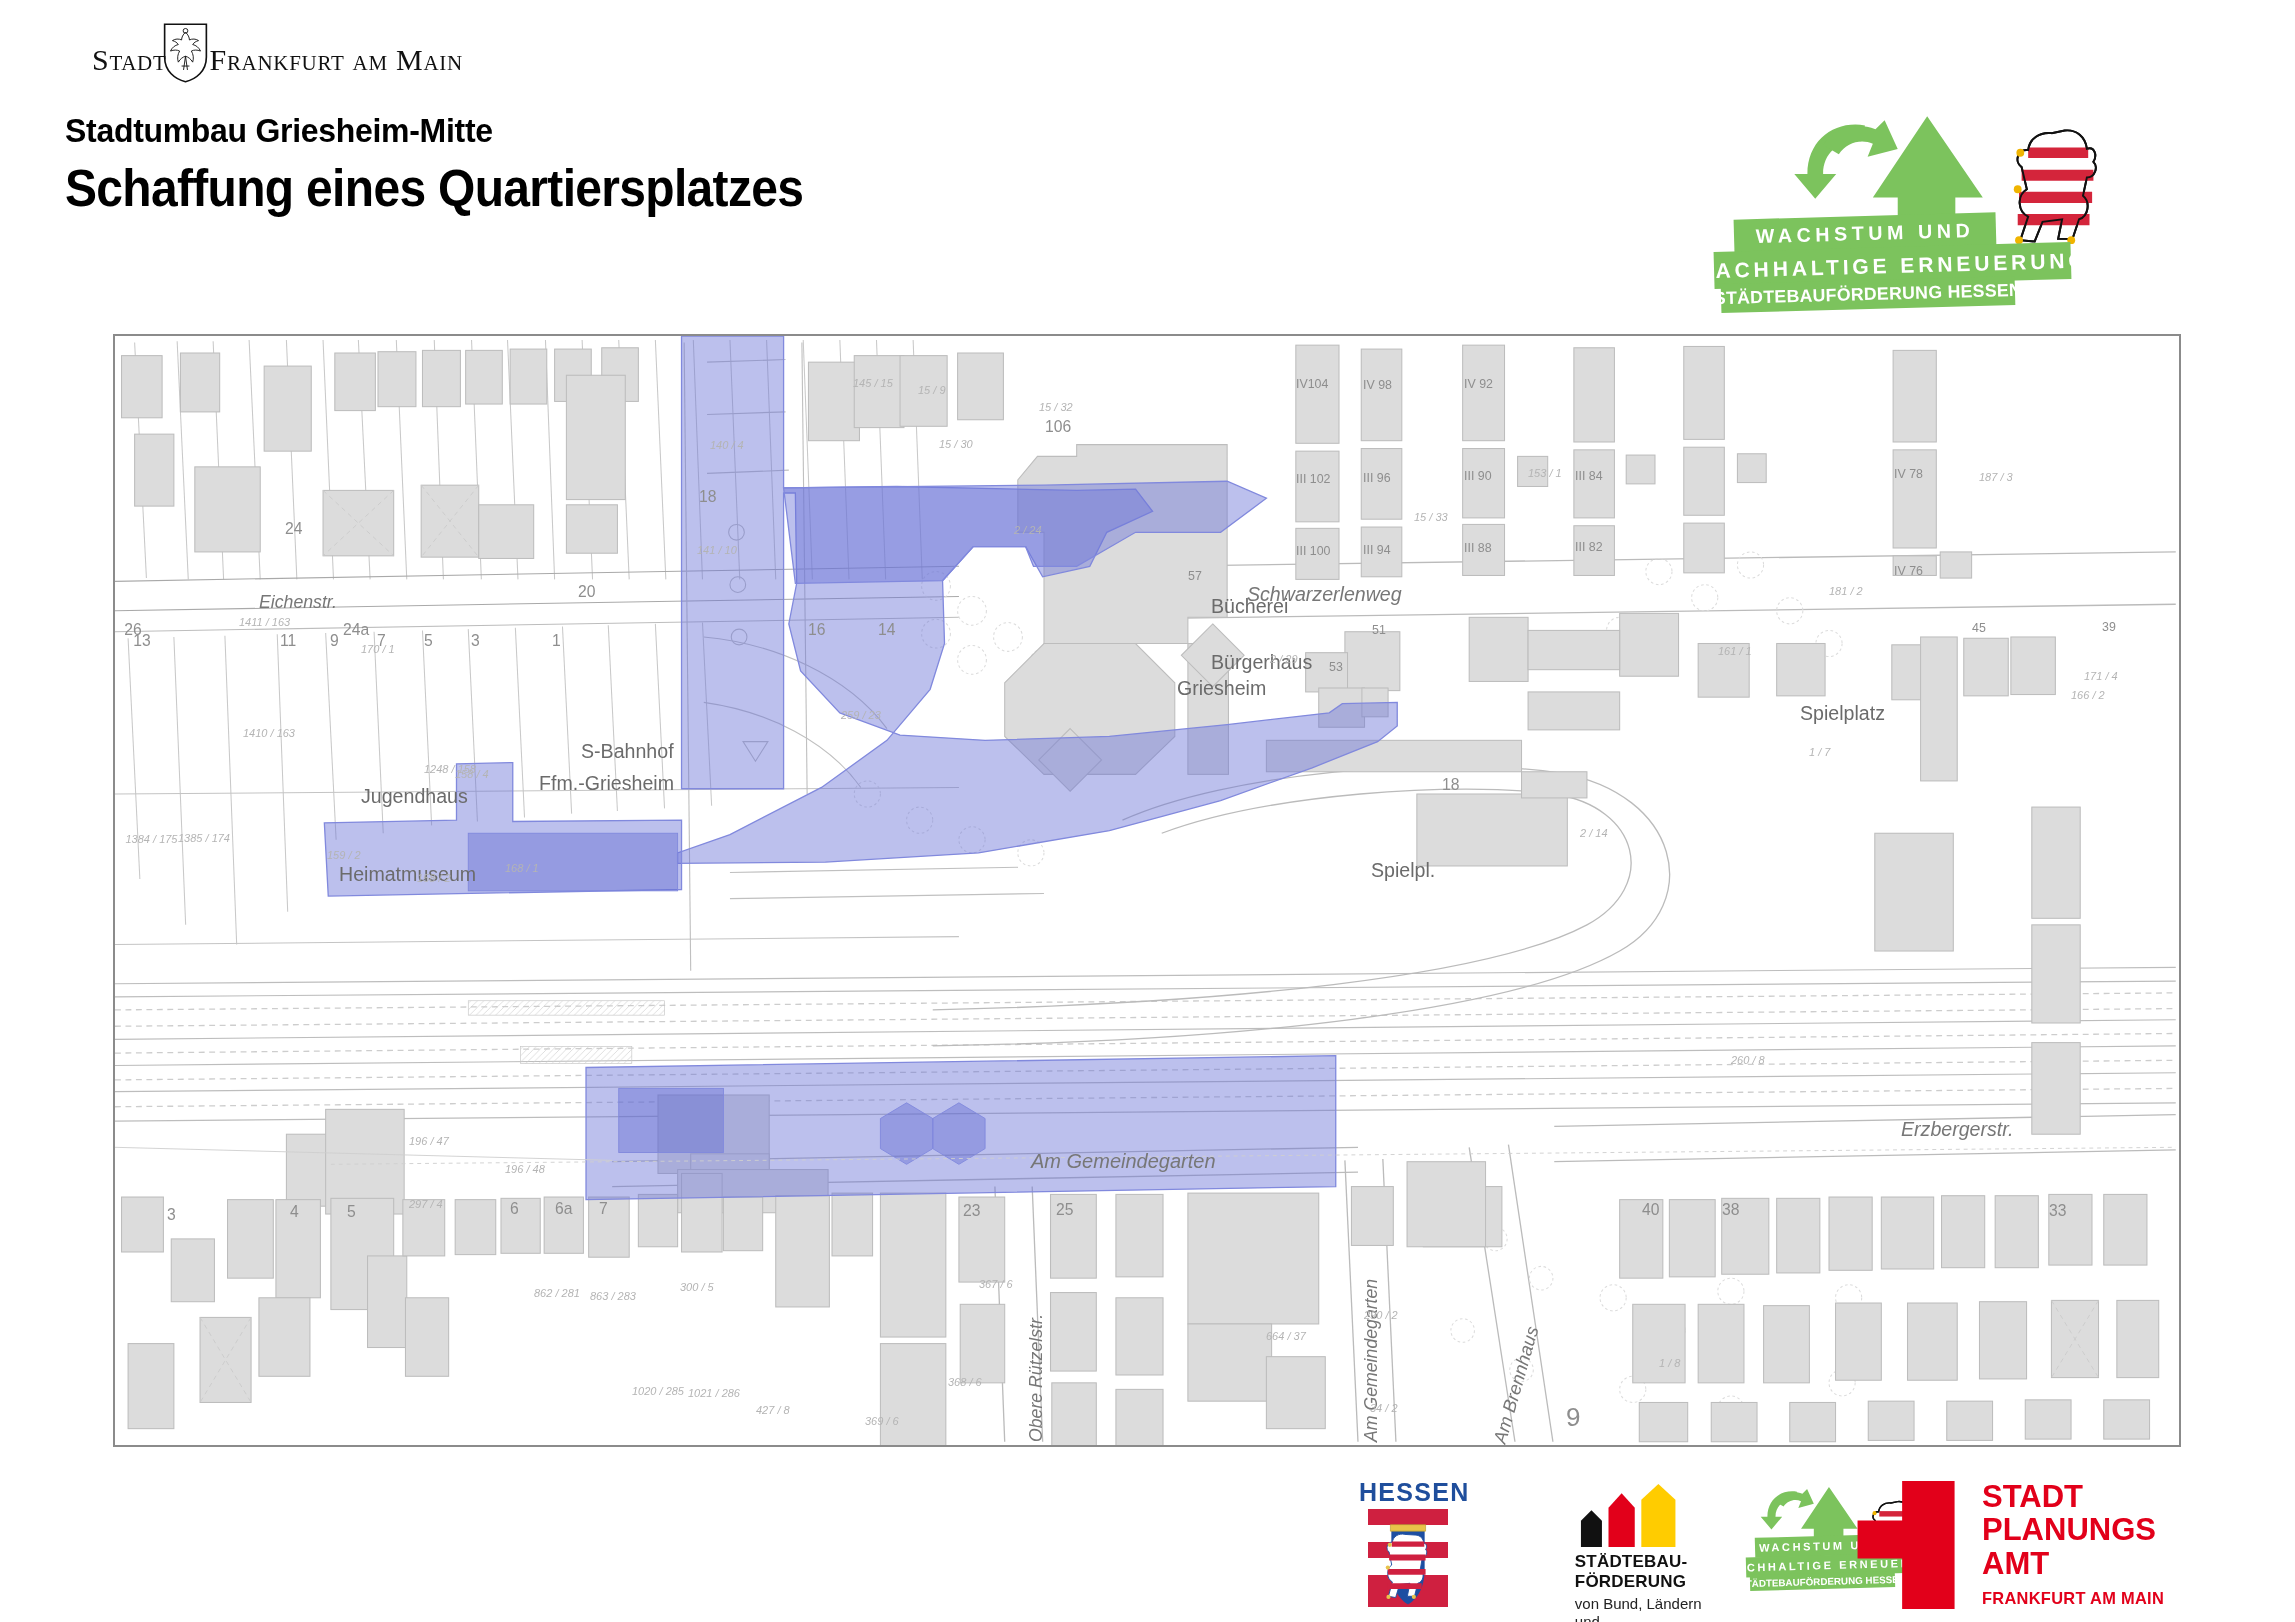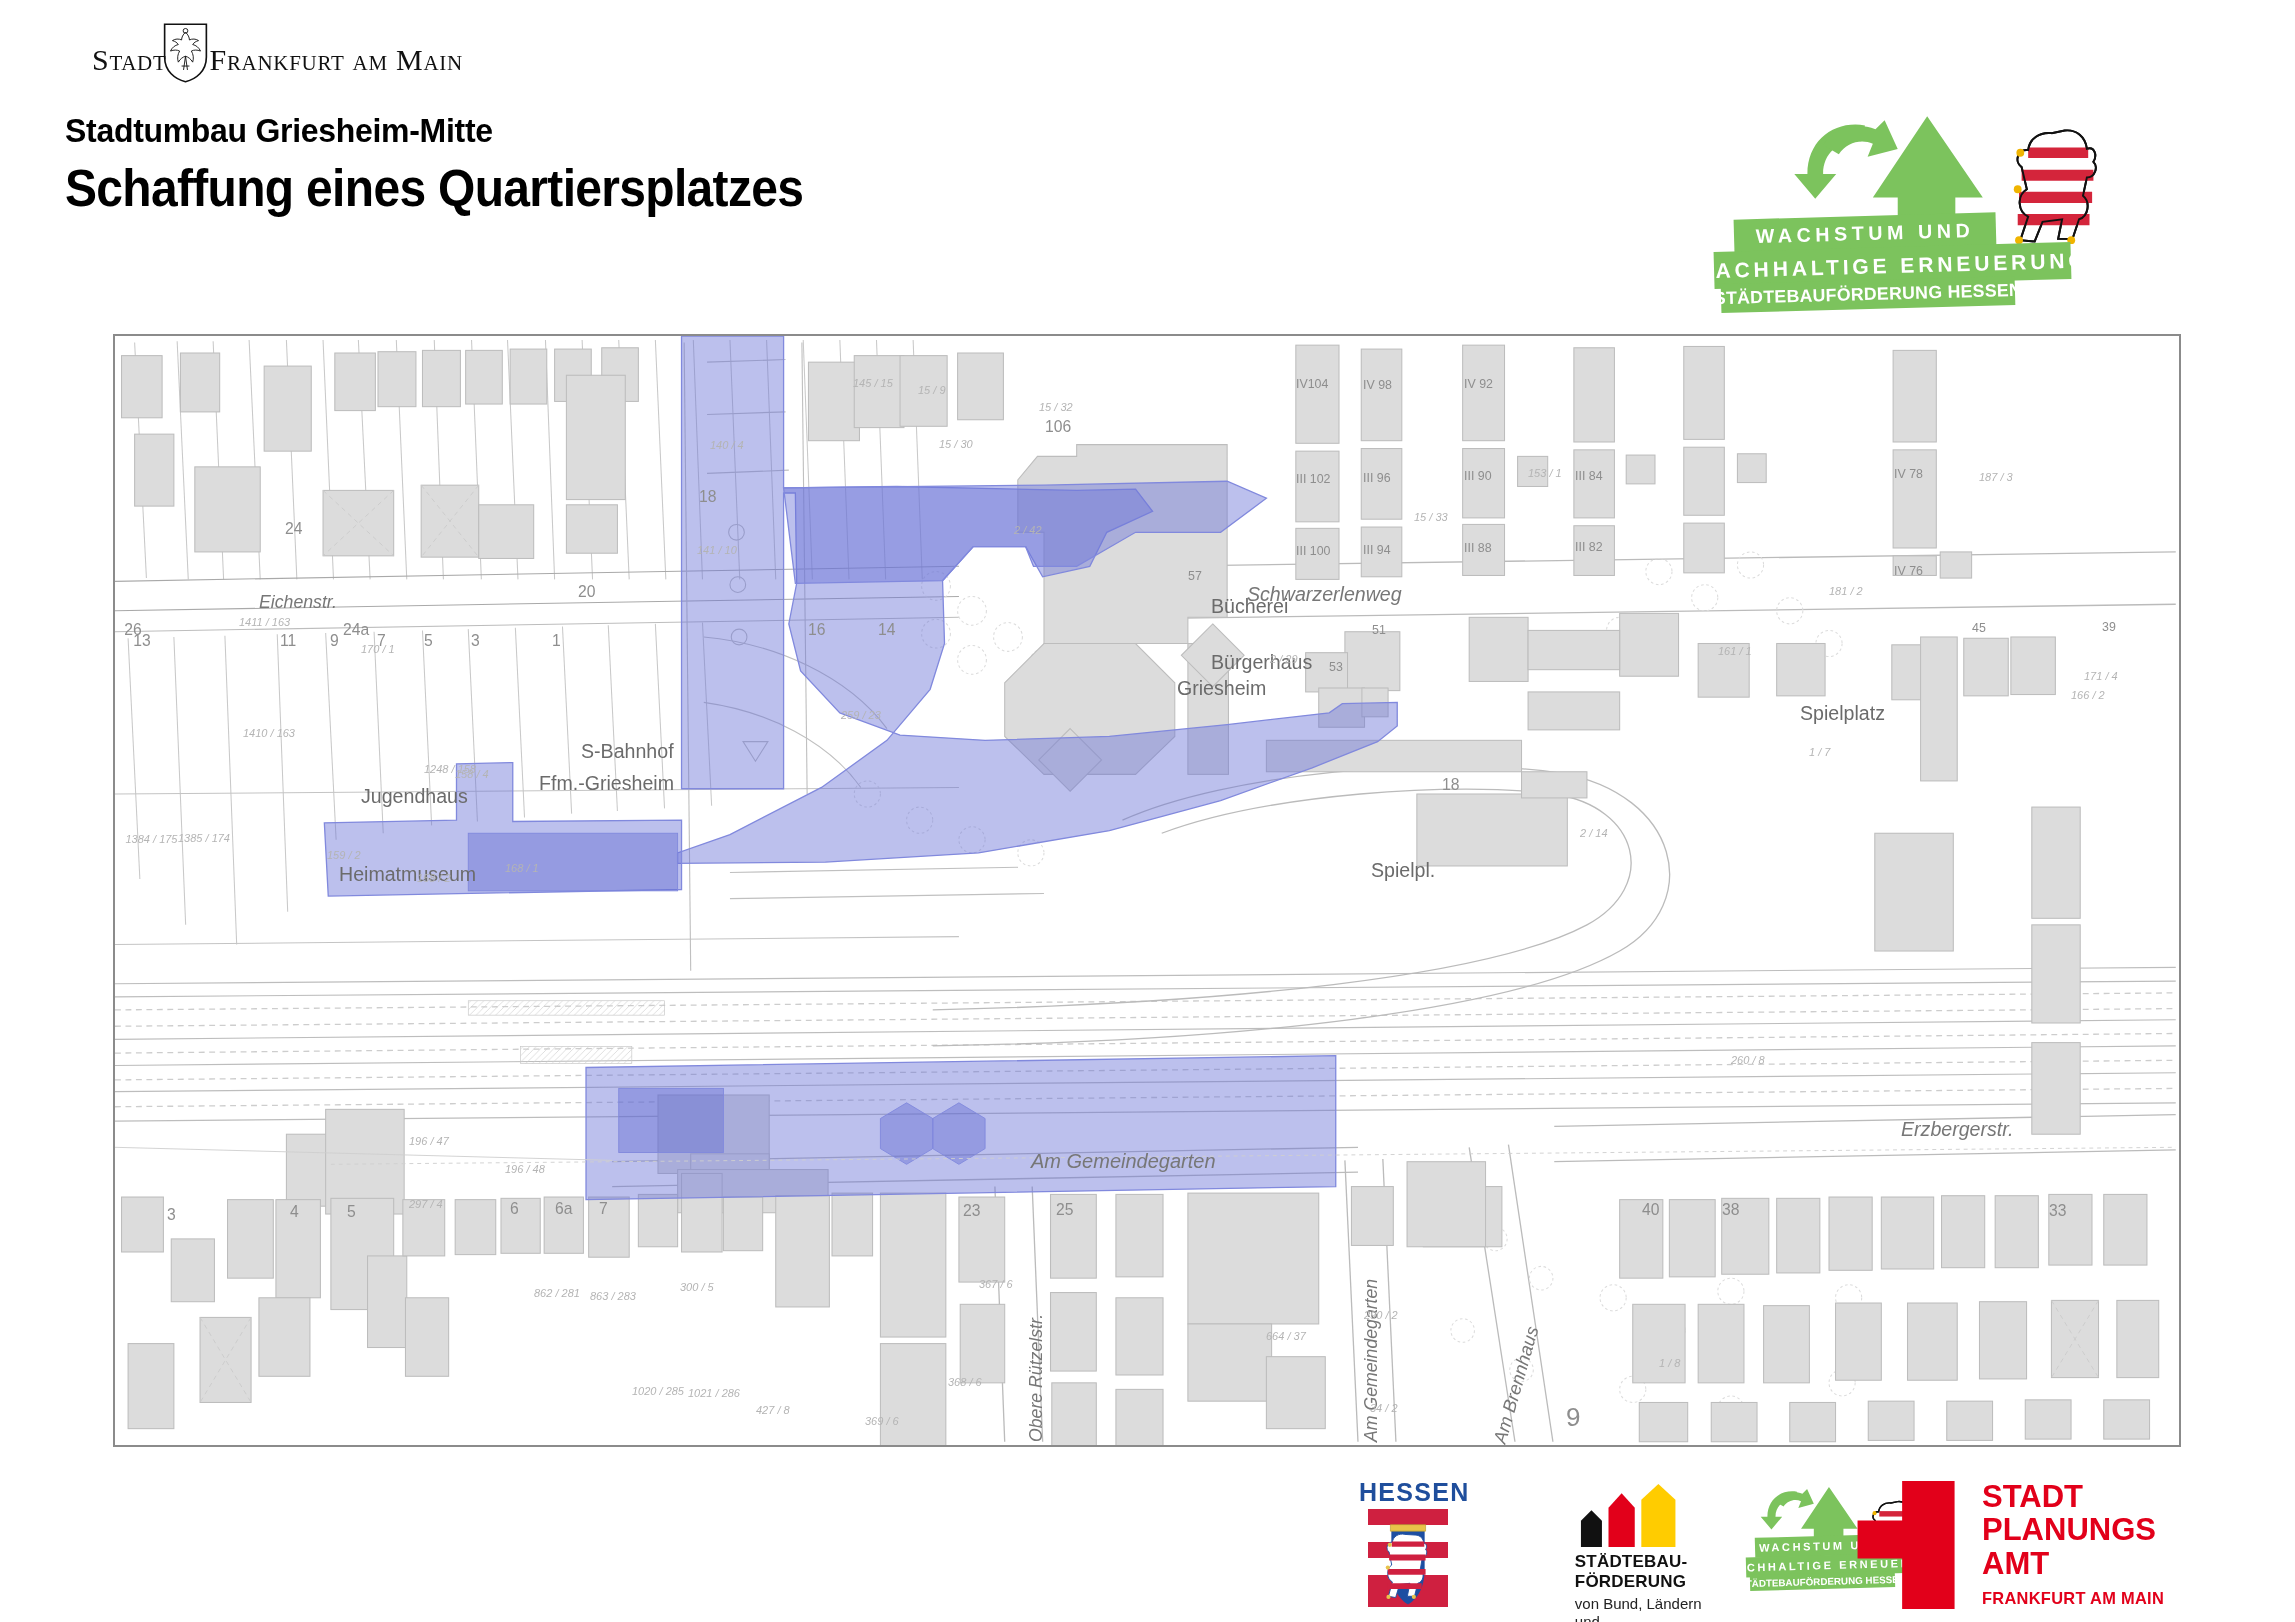--- a/index.html
+++ b/index.html
@@ -559,21 +559,21 @@
 
   <div class="map-label parcel" style="left:803px;top:48px;">15 / 9</div>
   <div class="map-label parcel" style="left:824px;top:102px;">15 / 30</div>
   <div class="map-label parcel" style="left:924px;top:65px;">15 / 32</div>
   <div class="map-label parcel" style="left:1299px;top:175px;">15 / 33</div>
   <div class="map-label parcel" style="left:1413px;top:131px;">153 / 1</div>
   <div class="map-label parcel" style="left:1864px;top:135px;">187 / 3</div>
   <div class="map-label parcel" style="left:1714px;top:249px;">181 / 2</div>
   <div class="map-label parcel" style="left:1969px;top:334px;">171 / 4</div>
   <div class="map-label parcel" style="left:1155px;top:317px;">2 / 29</div>
-  <div class="map-label parcel" style="left:899px;top:188px;">2 / 42</div>
+  <div class="map-label parcel" style="left:899px;top:188px;">2 / 24</div>
   <div class="map-label parcel" style="left:726px;top:373px;">259 / 23</div>
   <div class="map-label parcel" style="left:309px;top:427px;">1248 / 158</div>
   <div class="map-label parcel" style="left:124px;top:280px;">1411 / 163</div>
   <div class="map-label parcel" style="left:128px;top:391px;">1410 / 163</div>
   <div class="map-label parcel" style="left:10.5px;top:497px;">1384 / 175</div>
   <div class="map-label parcel" style="left:63px;top:496px;">1385 / 174</div>
   <div class="map-label parcel" style="left:246px;top:307px;">170 / 1</div>
   <div class="map-label parcel" style="left:390px;top:526px;">168 / 1</div>
   <div class="map-label parcel" style="left:212px;top:513px;">159 / 2</div>
   <div class="map-label parcel" style="left:302px;top:536px;">158 / 2</div>

